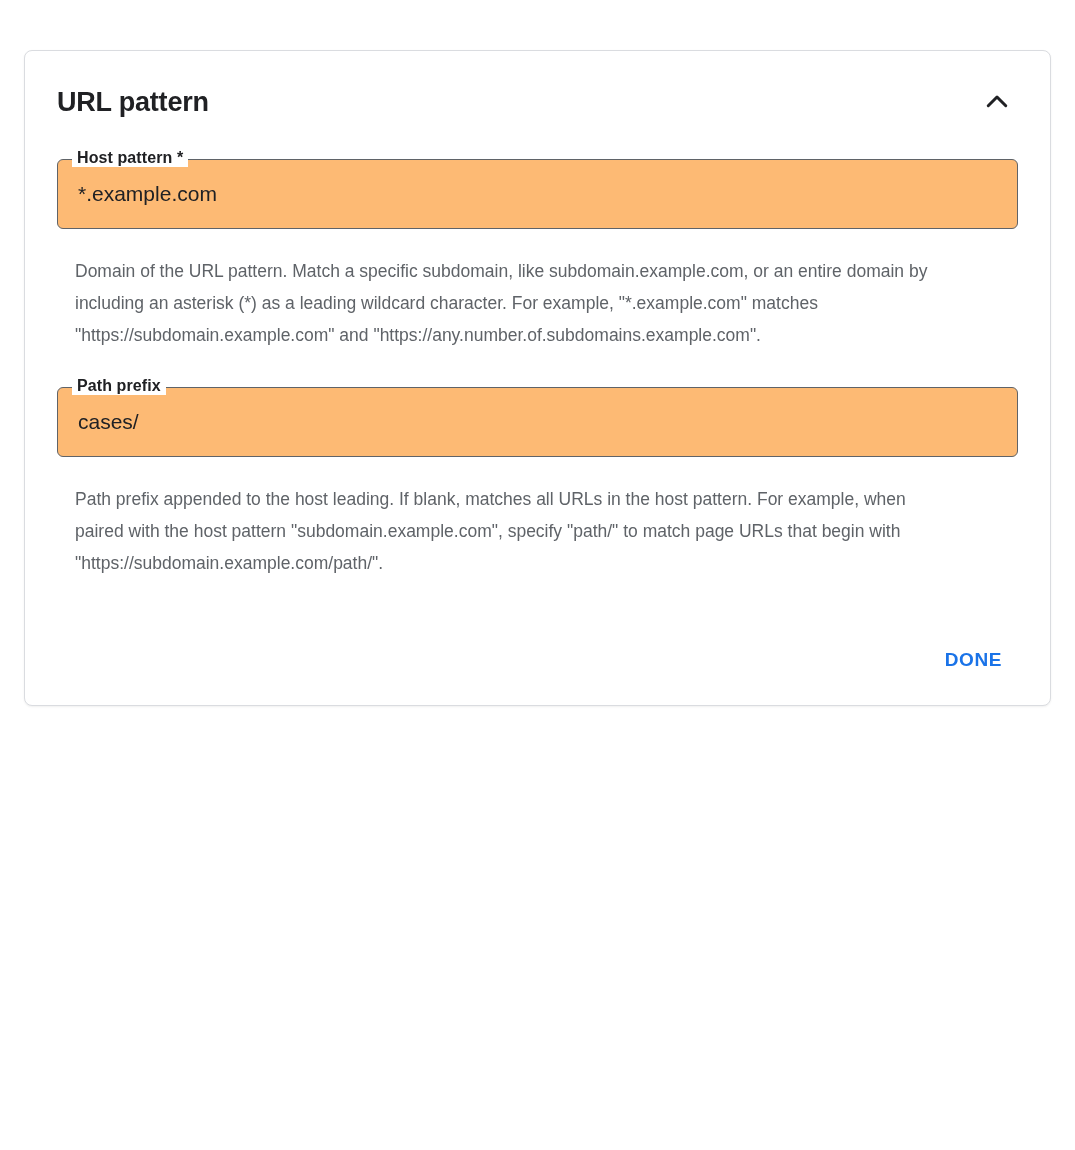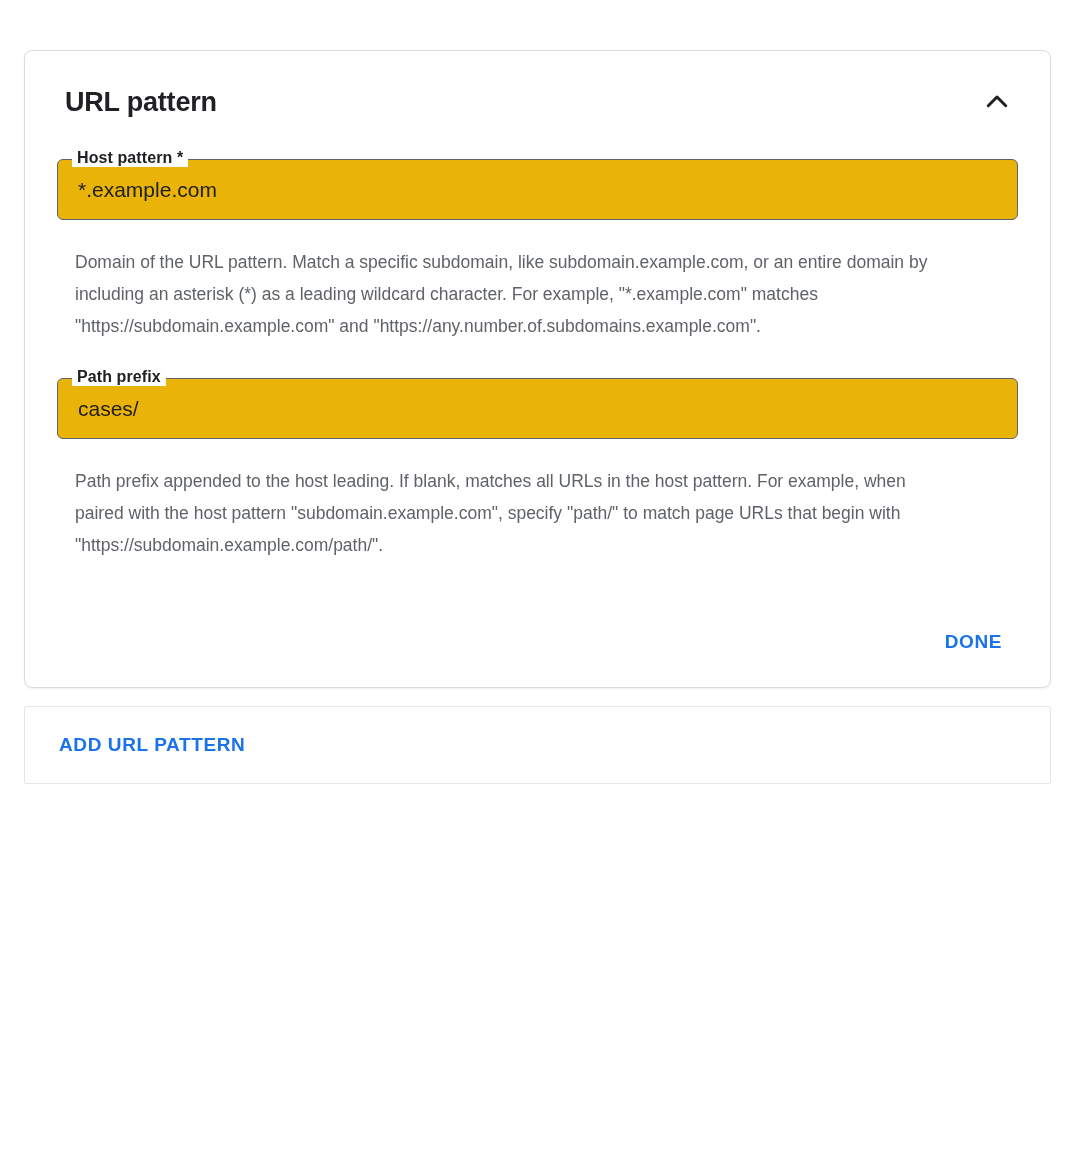--- a/index.html
+++ b/index.html
@@ -49,21 +49,20 @@
     border: 1px solid #dadce0;
     border-radius: 8px;
     background: #fff;
     padding: 30px 32px 26px 32px;
     box-shadow: 0 1px 2px rgba(60,64,67,0.08);
   }
   .card-header {
     display: flex;
     align-items: center;
     justify-content: space-between;
-    margin-left: 8px;
   }
   .card-title {
     font-size: 27px;
     font-weight: bold;
     color: #202124;
     margin: 0;
     letter-spacing: -0.2px;
   }
   .collapse-btn {
     background: none;
@@ -72,26 +71,26 @@
     cursor: pointer;
     line-height: 0;
   }
   .field {
     position: relative;
     margin-top: 36px;
   }
   .field-box {
     border: 1px solid #5f6368;
     border-radius: 6px;
-    height: 61px;
+    height: 70px;
     display: flex;
     align-items: center;
     padding: 16px 18px;
     position: relative;
-    background: #eab308;
+    background: #fdba74;
   }
   .field-legend {
     position: absolute;
     top: -11px;
     left: 14px;
     background: #fff;
     padding: 0 5px;
     font-size: 16px;
     font-weight: bold;
     color: #202124;
@@ -186,17 +185,14 @@
       </div>
       <div class="field-help">Path prefix appended to the host leading. If blank, matches all URLs in the host pattern. For example, when paired with the host pattern "subdomain.example.com", specify "path/" to match page URLs that begin with "https://subdomain.example.com/path/".</div>
     </div>
 
     <div class="card-actions">
       <button class="done-btn">DONE</button>
     </div>
 
   </div>
 
-  <div class="add-card">
-    <button class="add-btn">ADD URL PATTERN</button>
-  </div>
 
 </div>
 
 </body></html>

